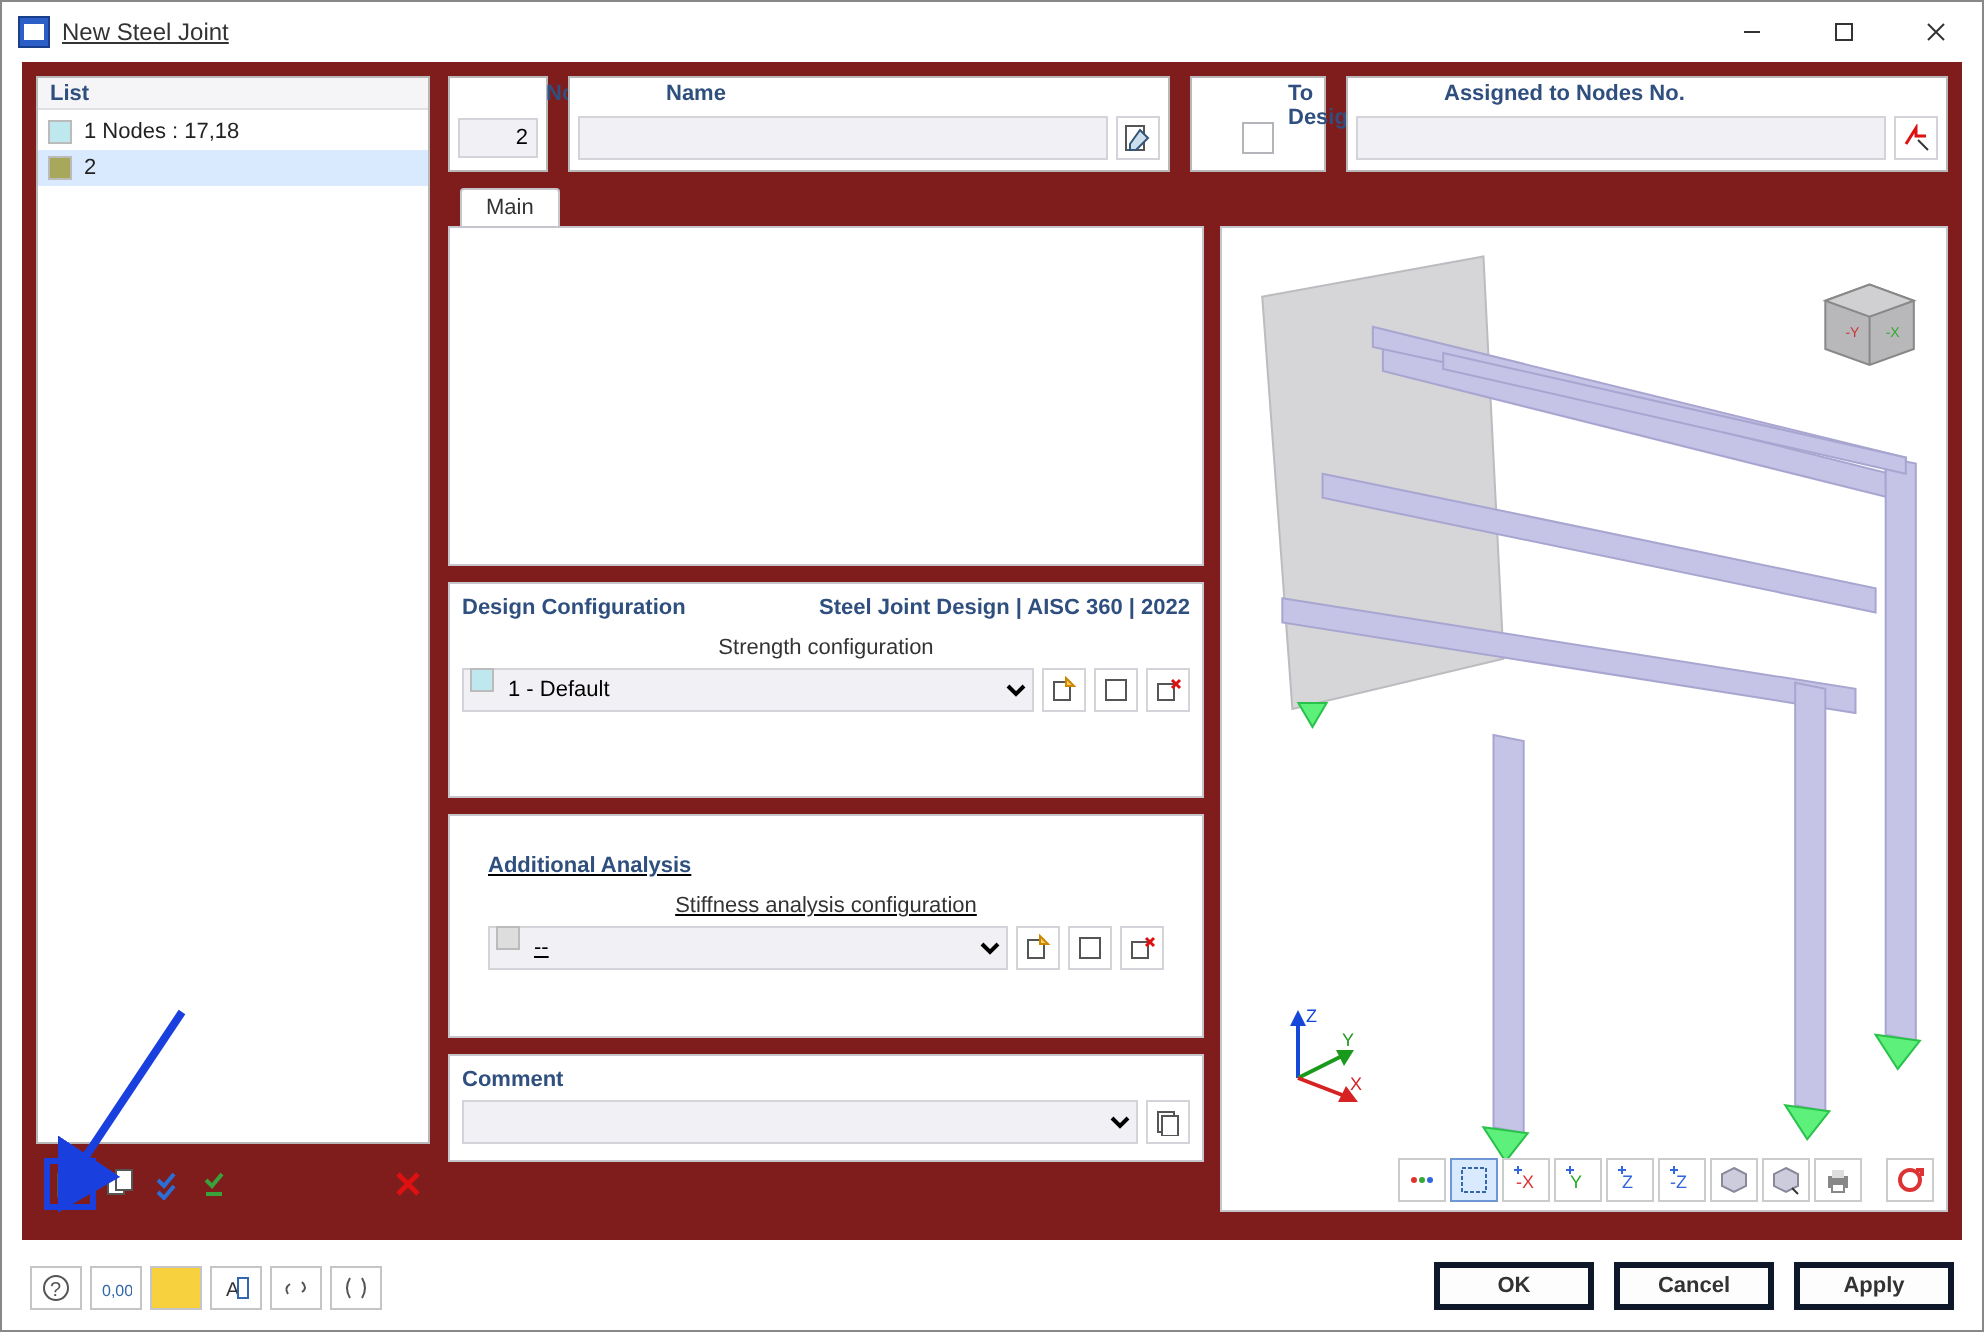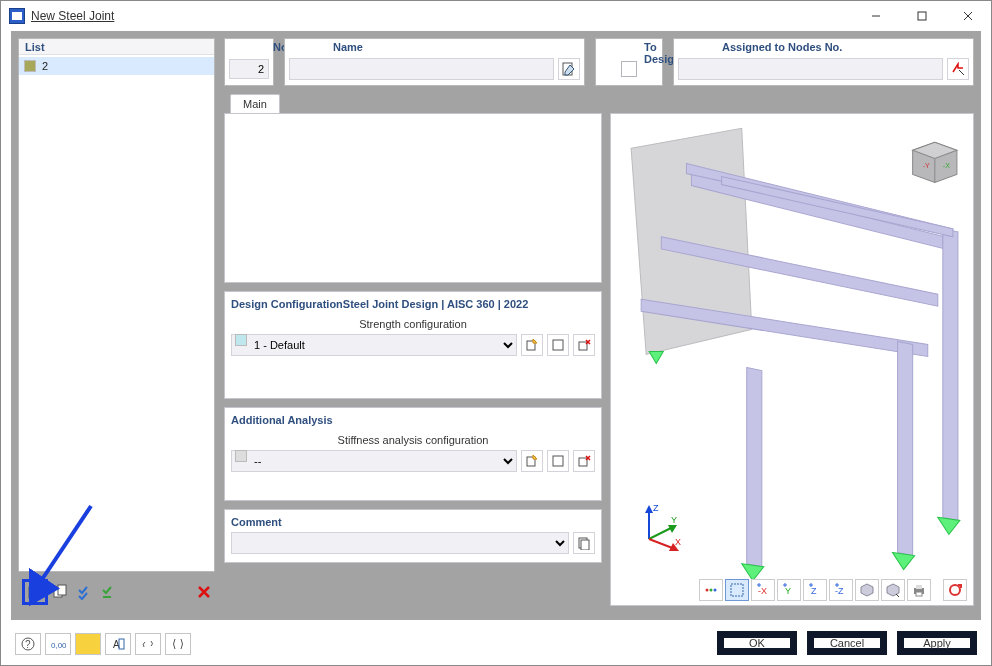--- a/index.html
+++ b/index.html
@@ -8,21 +8,21 @@
 
 .titlebar { height: 30px; display: flex; align-items: center; padding-left: 8px; background: #fff; }
 .titlebar .app-icon { width: 16px; height: 16px; background: linear-gradient(#2b5fc7, #2b5fc7); border: 1px solid #1a3f8a; margin-right: 6px; position: relative; }
 .titlebar .app-icon::before { content:""; position:absolute; inset:3px 2px; background:#fff; }
 .titlebar .title { font-size: 12px; color: #333; text-decoration: underline; }
 .winbtns { margin-left: auto; display: flex; }
 .winbtn { width: 46px; height: 30px; display: flex; align-items:center; justify-content:center; font-size: 12px; color:#333; }
 .winbtn svg { width:10px; height:10px; stroke:#333; stroke-width:1; fill:none; }
 
 
-.workarea { position: absolute; top: 30px; left: 10px; right: 10px; bottom: 45px; background: #a3a3a3; }
+.workarea { position: absolute; top: 30px; left: 10px; right: 10px; bottom: 45px; background: #7f1d1d; }
 
 
 .listpanel { position: absolute; top: 7px; left: 7px; width: 197px; bottom: 48px; background: #fff; border: 1px solid #b8b8b8; }
 .listpanel .listheader { height: 16px; display:flex; align-items:center; padding-left: 6px; font-weight: bold; font-size: 11px; color: #2f4f7f; background: #f5f5f7; border-bottom: 1px solid #e1e1e5; }
 .list-items { padding-top: 2px; }
 .listitem { height: 18px; display:flex; align-items:center; padding-left: 5px; font-size: 11px; color: #222; }
 .listitem .swatch { width: 12px; height: 12px; margin-right: 6px; border: 1px solid #bbb; }
 .listitem.selected { background: #d9eaff; }
 
 
@@ -54,42 +54,42 @@
 
 
 .maincontent { position:absolute; top: 82px; left: 213px; right: 7px; bottom: 14px; display:flex; gap:8px; }
 .leftstack { width: 378px; display:flex; flex-direction:column; gap:8px; }
 .viewport { flex:1; background:#fff; border:1px solid #c5c5cb; position:relative; overflow:hidden; }
 
 
 .subpanel { background:#fff; border:1px solid #c5c5cb; }
 .sp-image { height: 170px; }
 .sp-design { height: 108px; padding:6px; }
-.sp-additional { height: 94px; padding:6px; }
+.sp-additional { height: 112px; padding:19px;text-decoration:underline; }
 .sp-comment { height: 54px; padding:6px; }
-.sprow { display:flex; align-items:center; }
+.sprow { display:flex; justify-content:space-between; align-items:center; }
 .sp-title { font-size:11px; font-weight:bold; color:#2f4f7f; }
 .sp-sub { font-size:11px; color:#333; margin-top:8px;text-align:center; }
 .sp-combo-row { display:flex; align-items:center; gap:4px; margin-top:4px; }
 select.combo { flex:1; height:22px; border:1px solid #d3d3d9; background:#f1f1f5; font-size:11px; padding-left:18px; }
 .sp-combo-row .swatch-mini { width:12px; height:12px; border:1px solid #bbb; position:absolute; margin-left:4px; pointer-events:none; }
 .combo-wrap { position:relative; flex:1; display:flex; }
 
 
 .vptoolbar { position:absolute; bottom:4px; right:6px; display:flex; gap:2px; align-items:center; }
 .vpbtn { width:24px; height:22px; border:1px solid #ccc; background:#fff; display:flex; align-items:center; justify-content:center; }
 .vpbtn.active { background:#d9eaff; border-color:#6e97d4; }
 .vpbtn svg { width:16px; height:16px; }
 
 
 .axes { position:absolute; left: 24px; bottom: 52px; font-family: sans-serif; }
 
 
 .dialogbuttons { position:absolute; bottom: 10px; right: 14px; display:flex; gap:10px; }
-.dlg-btn { width: 80px; height: 24px; border:7px solid #0f172a; background:#fdfdfd; font-size:11px; color:#333; display:flex; align-items:center; justify-content:center; }
+.dlg-btn { width: 80px; height: 24px; border:3px solid #0f172a; background:#fdfdfd; font-size:11px; color:#333; display:flex; align-items:center; justify-content:center;font-weight:bold; }
 .bottom-left-tools { position:absolute; bottom: 10px; left: 14px; display:flex; gap:4px; }
 .bl-btn { width: 26px; height: 22px; border:1px solid #c5c5c5; background:#fff; display:flex; align-items:center; justify-content:center; }
 
 
 .anno-arrow { position:absolute; pointer-events:none; }
 </style>
 </head>
 <body>
 
 <div class="titlebar">
@@ -112,20 +112,24 @@
         </svg>
       </div>
   </div>
 </div>
 
 <div class="workarea">
 
   <div class="listpanel">
     <div class="listheader">List</div>
     <div class="list-items">
+      <div class="listitem">
+        <span class="swatch" style="background:#bfe8ee"></span>
+        <span>1 Nodes : 17,18</span>
+      </div>
       <div class="listitem selected">
         <span class="swatch" style="background:#a7a85b"></span>
         <span>2</span>
       </div>
     </div>
   </div>
 
   <div class="listtoolbar">
     <div class="tb-btn highlight">
       <svg viewBox="0 0 16 16">

